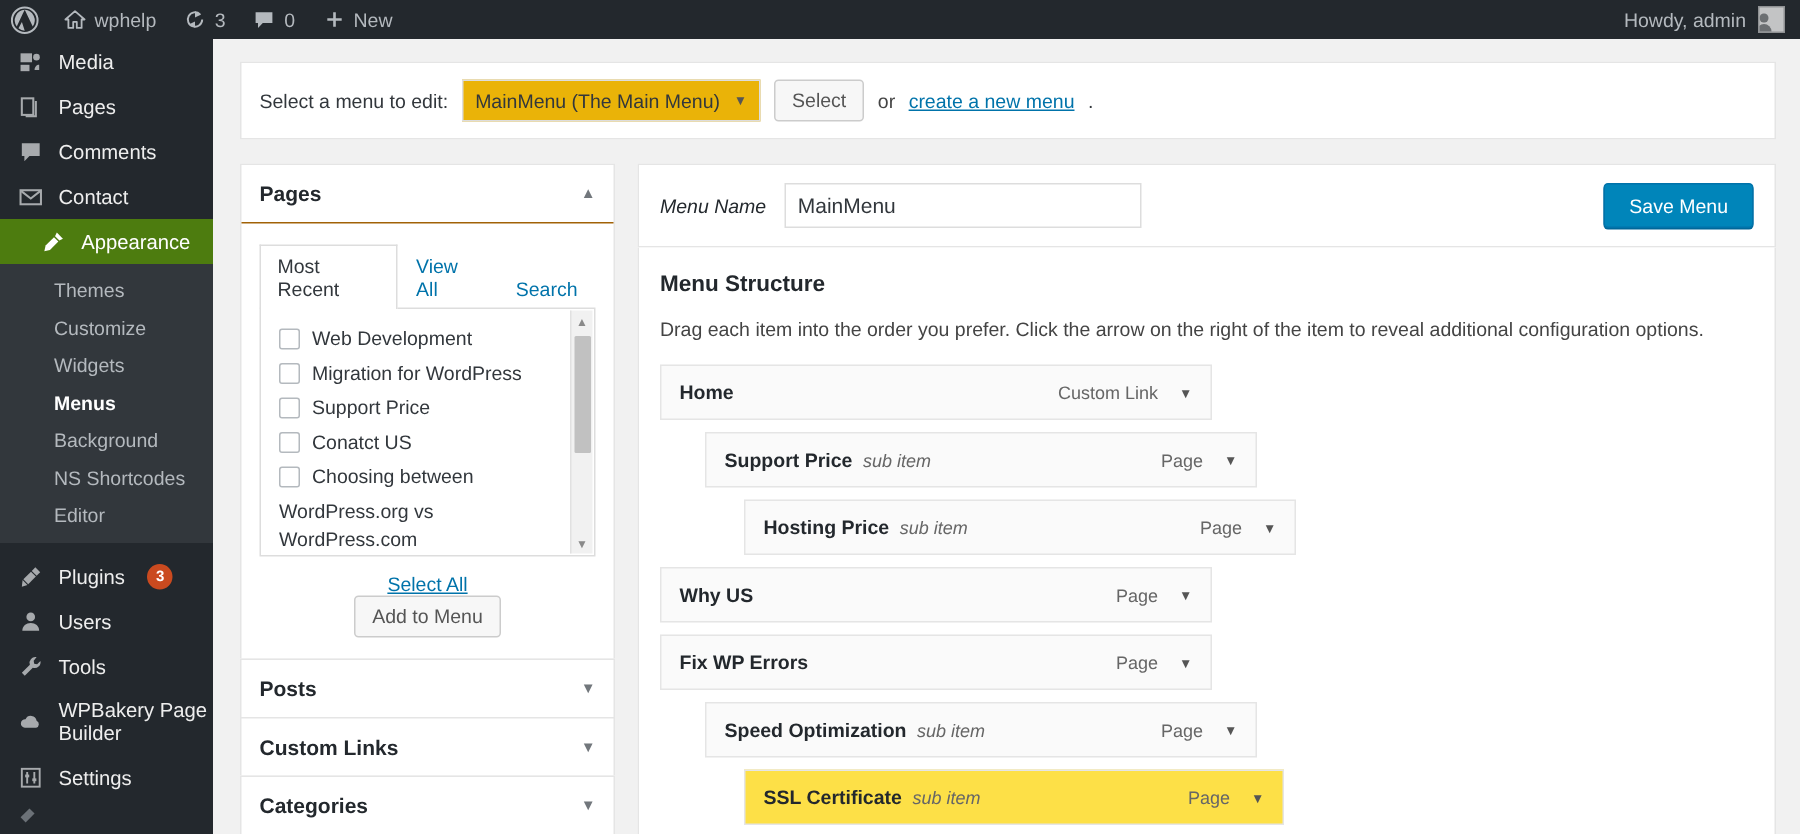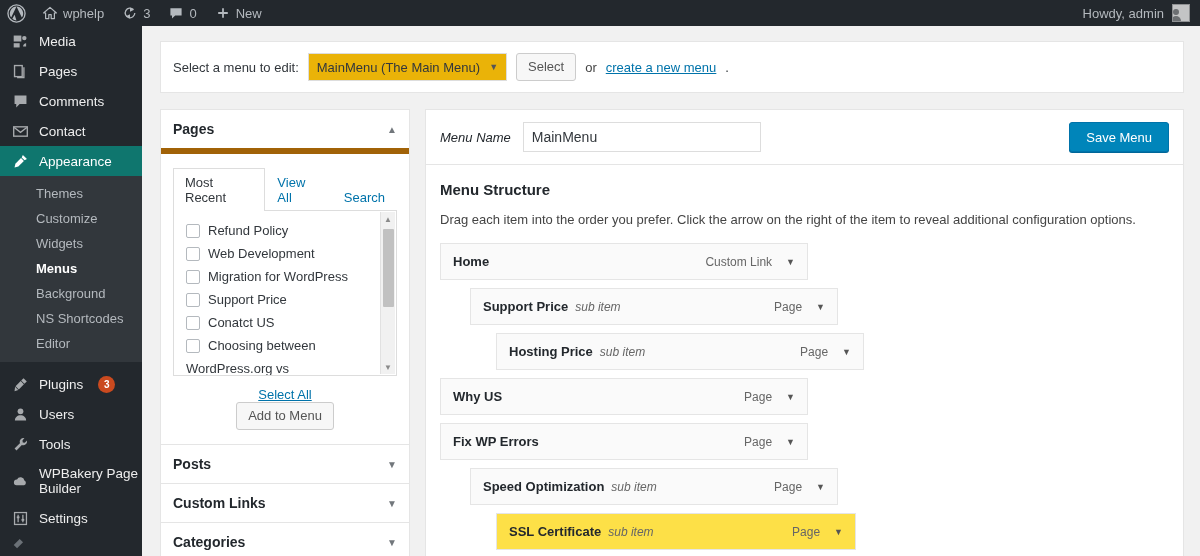--- a/index.html
+++ b/index.html
@@ -47,21 +47,21 @@
     background: #23282d;
     z-index: 40;
   }
   .menu-top {
     display: flex; align-items: center; gap: 9px;
     height: 30px; padding: 0 0 0 11px;
     color: #eee; font-size: 13.5px; cursor: pointer; position: relative;
   }
   .menu-top .mi-ico { width: 19px; display: flex; justify-content: center; align-items: center; flex: 0 0 19px; }
   .menu-top.current {
-    background: #0f766e; color: #fff; font-weight: normal;
+    background: #4d7c0f; color: #fff; font-weight: normal; justify-content: center;
   }
   .menu-top.current:after {
     content: ""; position: absolute; right: -8px; top: 50%;
     margin-top: -8px; border: 8px solid transparent;
     border-right-color: #f1f1f1; border-left: 0;
   }
   .menu-top.wrap2 { height: 44px; align-items: center; }
   .menu-top .lbl2 { line-height: 15px; }
   .submenu { background: #32373c; padding: 5px 0 6px 0; }
   .submenu-item {
@@ -114,21 +114,21 @@
   #leftcol { width: 250px; flex: 0 0 250px; }
   #rightcol { flex: 1; }
 
   .panel { background: #fff; border: 1px solid #e5e5e5; margin-bottom: -1px; }
   .panel-head {
     display: flex; align-items: center; justify-content: space-between;
     padding: 11px 12px; cursor: pointer;
   }
   .panel-title { font-size: 14px; font-weight: bold; color: #23282d; }
   .panel-arrow { color: #72777c; font-size: 10px; }
-  .panel-body { padding: 14px 12px 12px 12px; border-top: 6px solid #a16207; }
+  .panel-body { padding: 14px 12px 12px 12px; border-top: 1px solid #a16207; }
 
   .tabs { display: flex; align-items: flex-end; gap: 0; margin-bottom: -1px; position: relative; z-index: 2; }
   .tab {
     padding: 6px 11px; font-size: 13px; color: #0073aa; cursor: pointer;
     border: 1px solid transparent; border-bottom: 0;
   }
   .tab.active {
     background: #fff; border-color: #ddd; color: #32373c;
   }
   .list-box {
@@ -406,24 +406,20 @@
         <div class="panel-body">
 
           <div class="tabs">
             <div class="tab active">Most Recent</div>
             <div class="tab">View All</div>
             <div class="tab">Search</div>
           </div>
 
           <div class="list-box">
             <div class="list-inner">
-              <div class="chk-row">
-                <span class="chk"></span>
-                <span class="chk-label">Refund Policy</span>
-              </div>
               <div class="chk-row">
                 <span class="chk"></span>
                 <span class="chk-label">Web Development</span>
               </div>
               <div class="chk-row">
                 <span class="chk"></span>
                 <span class="chk-label">Migration for WordPress</span>
               </div>
               <div class="chk-row">
                 <span class="chk"></span>

